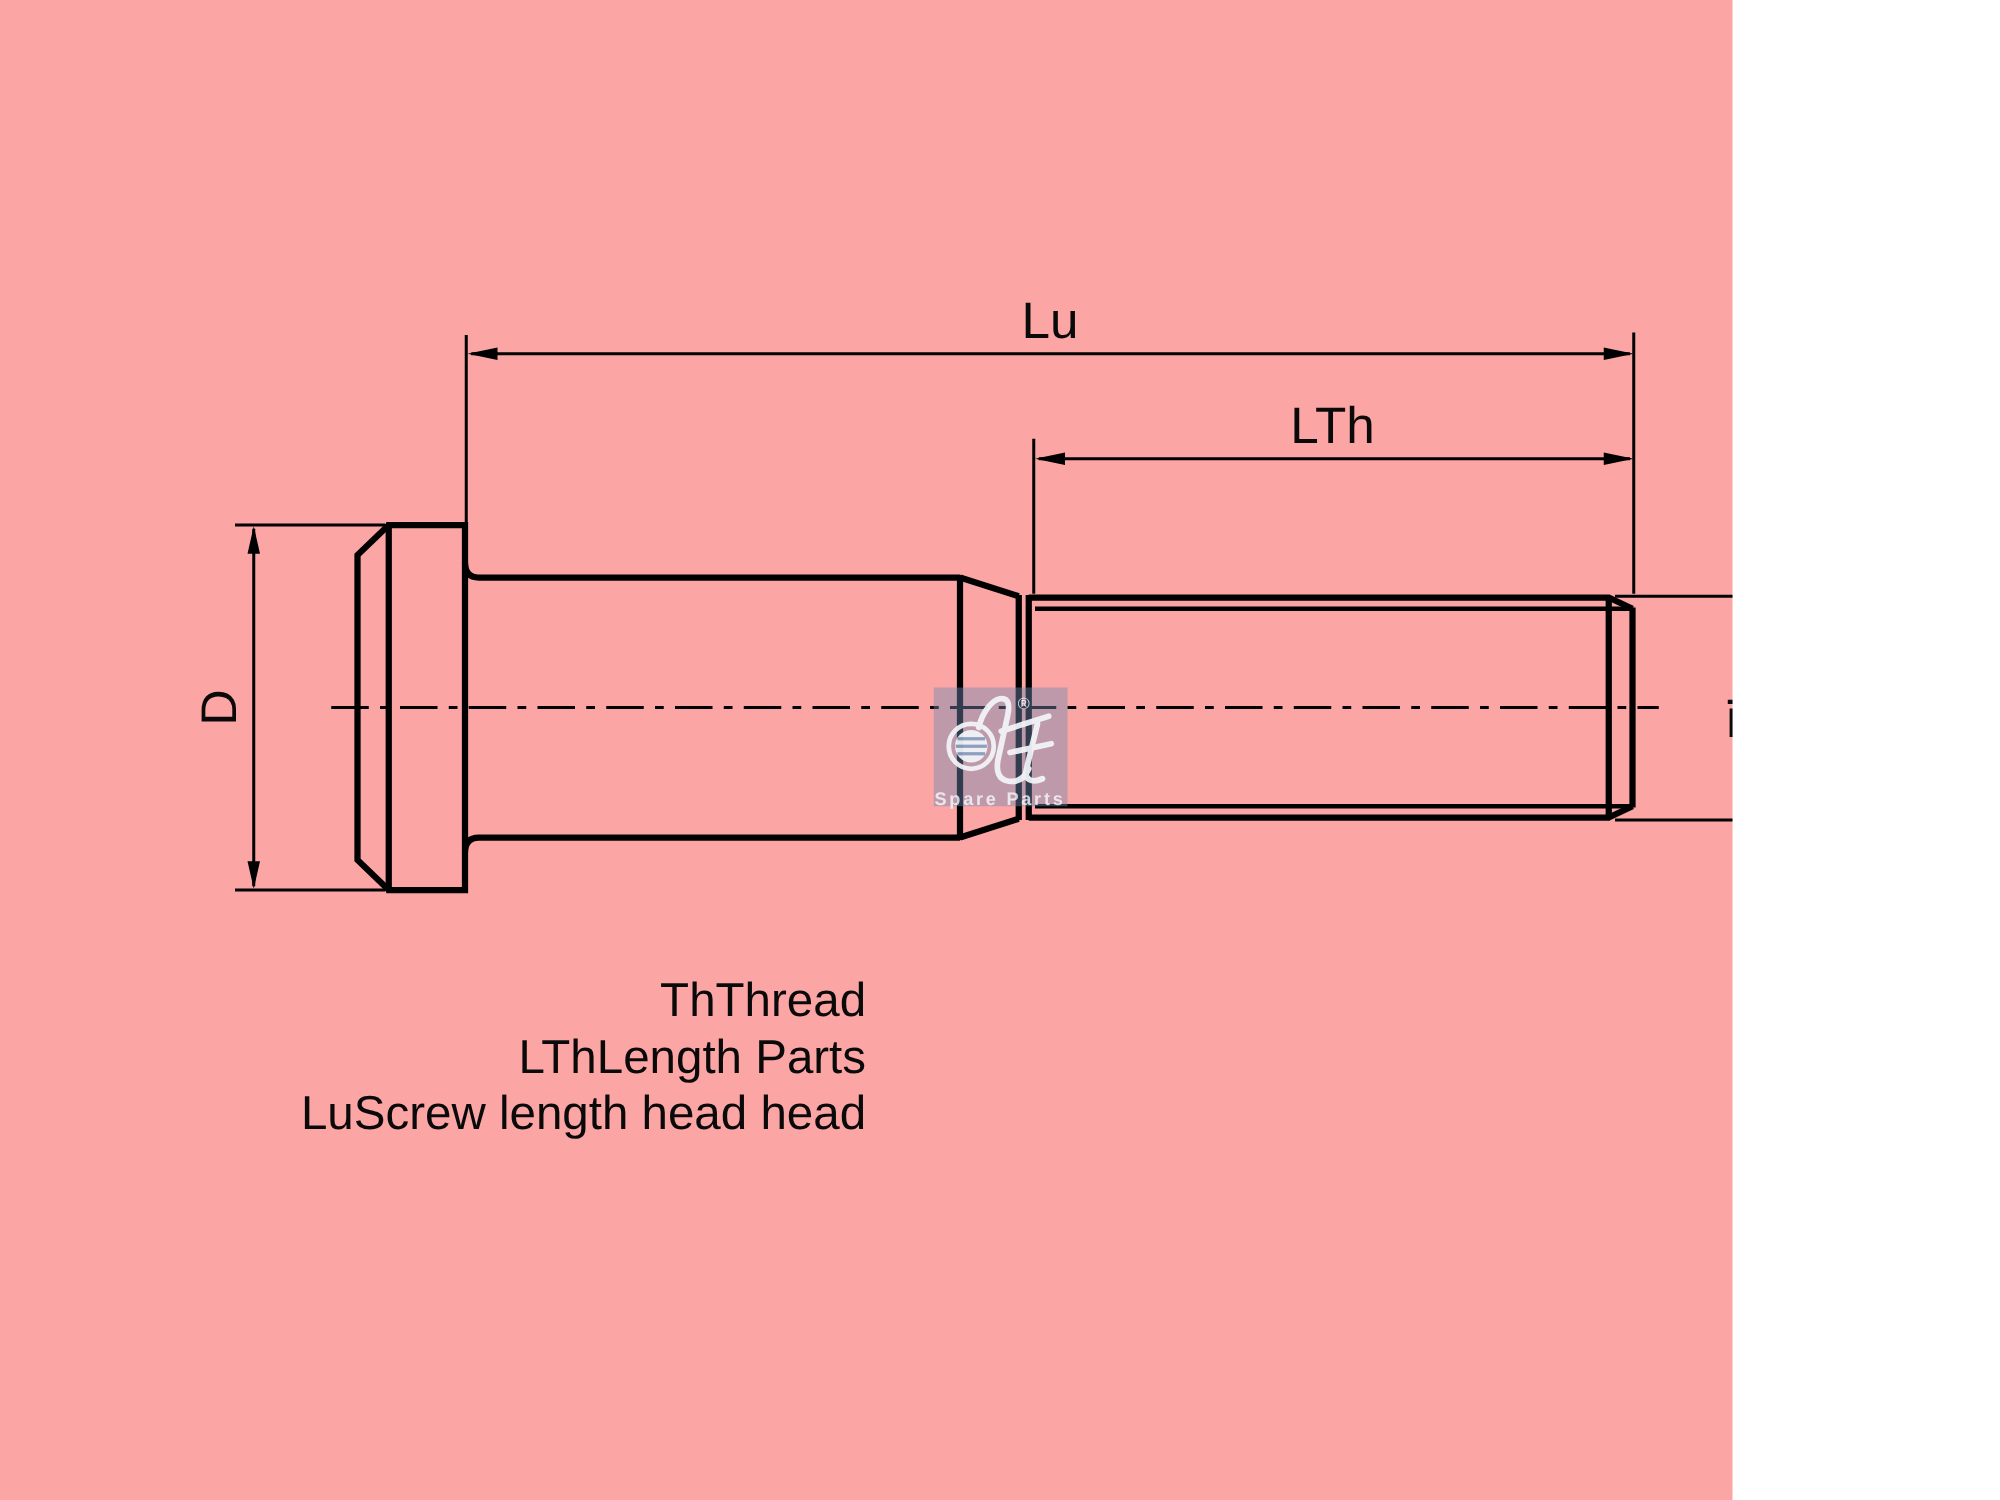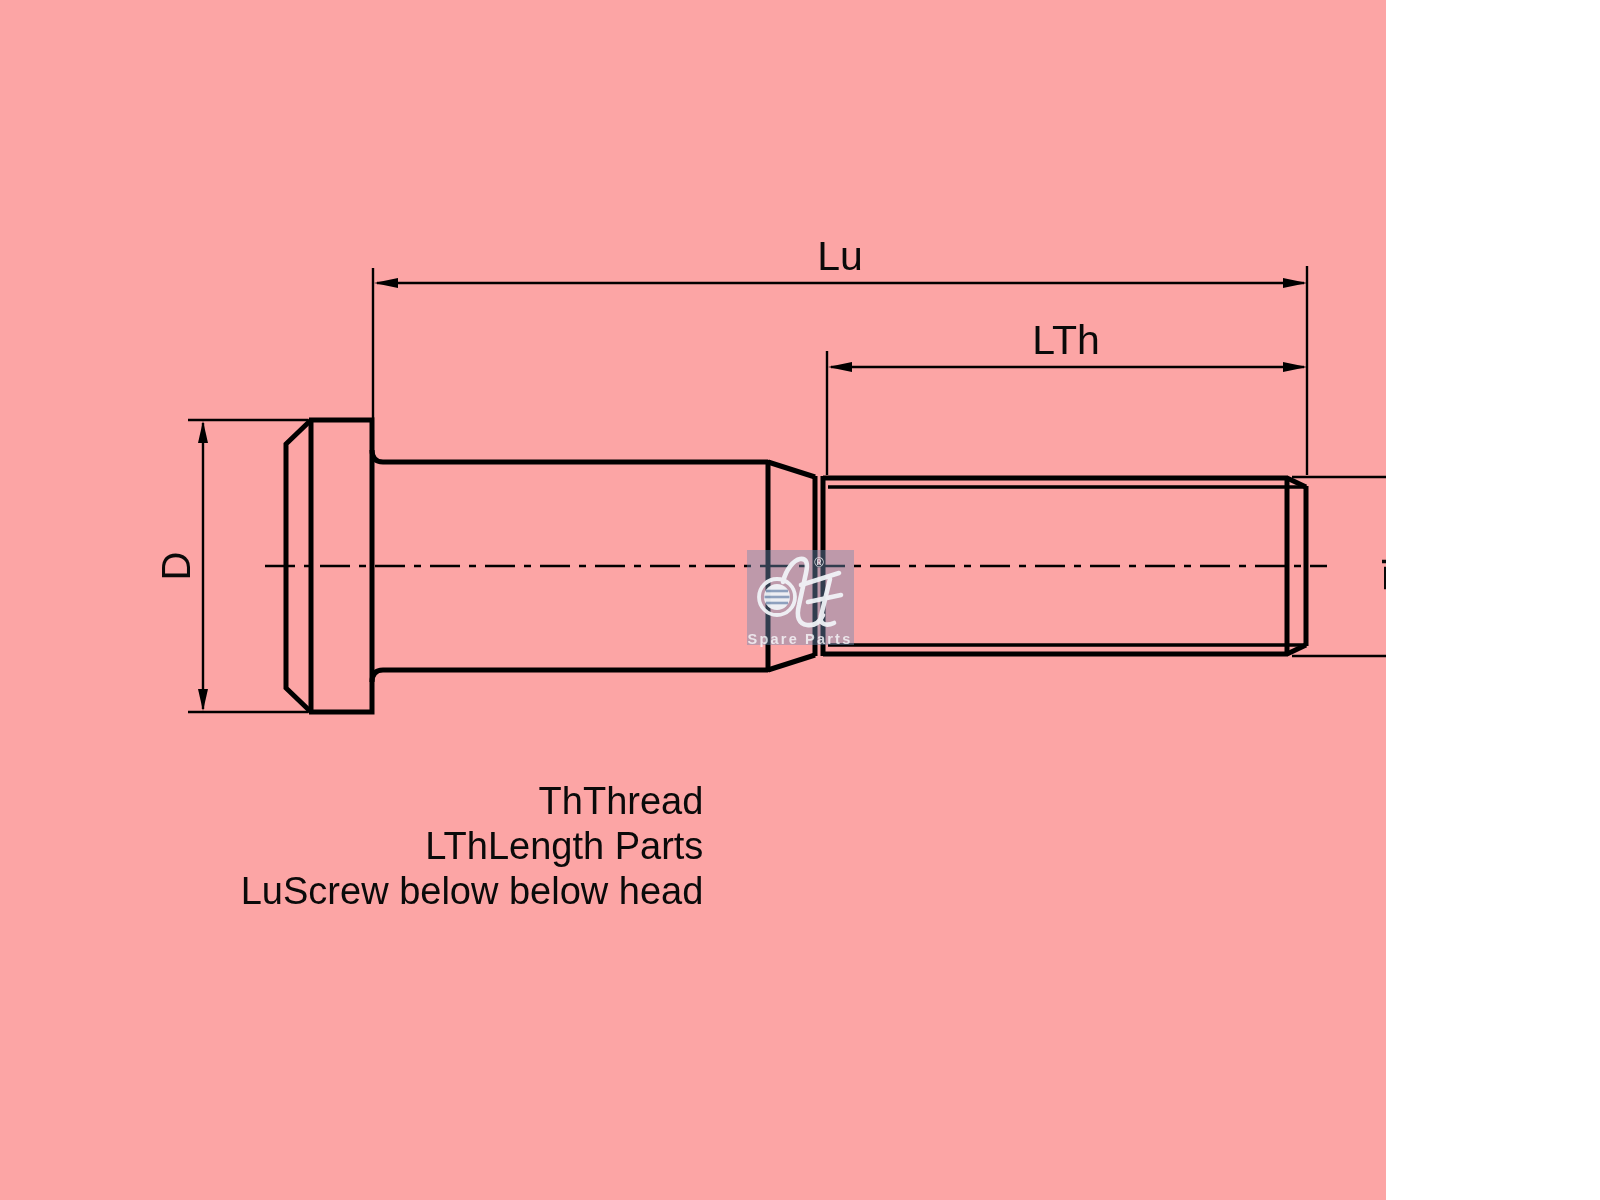--- a/index.html
+++ b/index.html
@@ -162,17 +162,17 @@
   </svg>
 
   <div class="legend">
     <div class="legend-row">
       <span class="legend-abbr">Th</span><span class="legend-desc">Thread</span>
     </div>
     <div class="legend-row">
       <span class="legend-abbr">LTh</span><span class="legend-desc">Length Parts</span>
     </div>
     <div class="legend-row">
-      <span class="legend-abbr">Lu</span><span class="legend-desc">Screw below below head</span>
+      <span class="legend-abbr">Lu</span><span class="legend-desc">Screw length head head</span>
     </div>
   </div>
 
 </div>
 
 </body></html>

